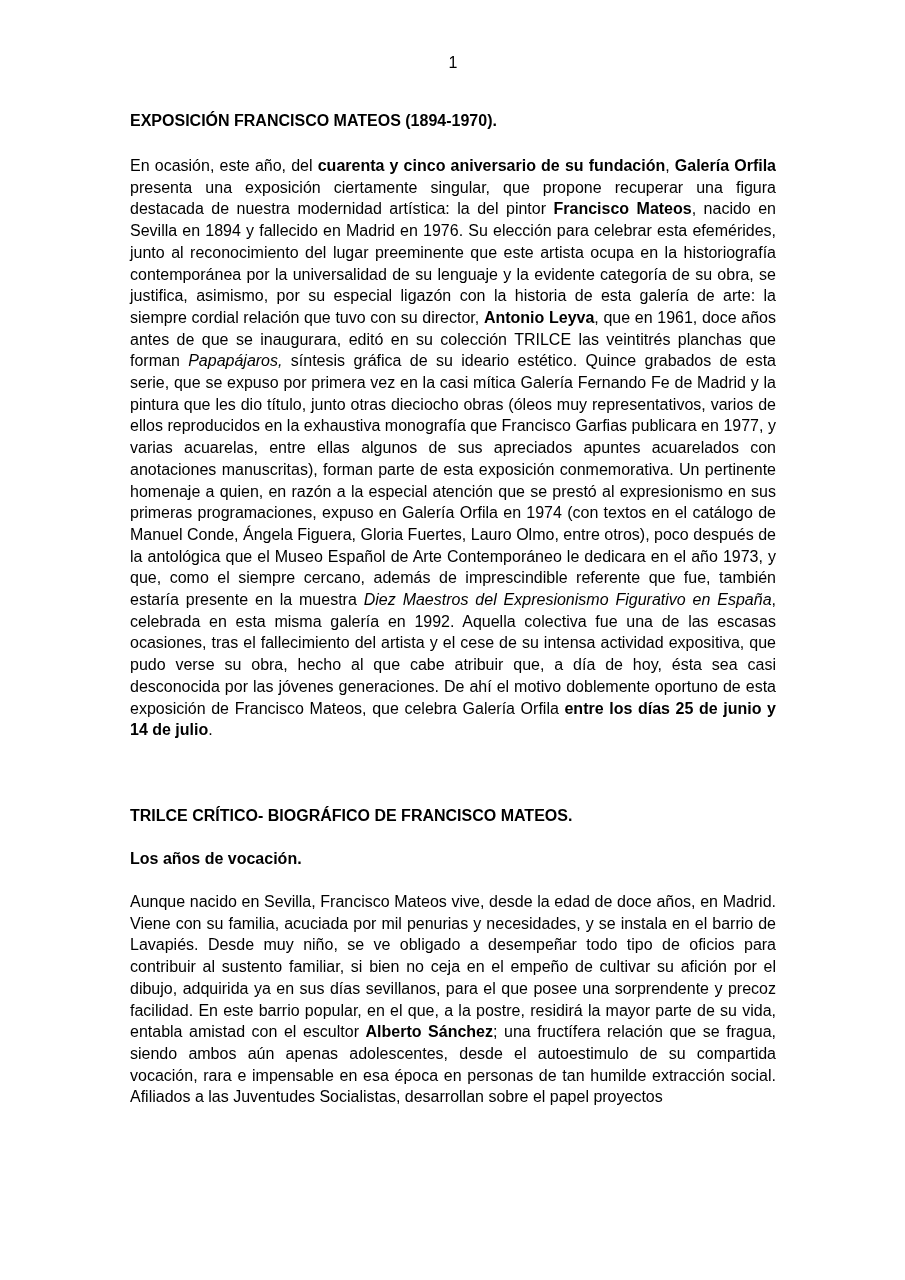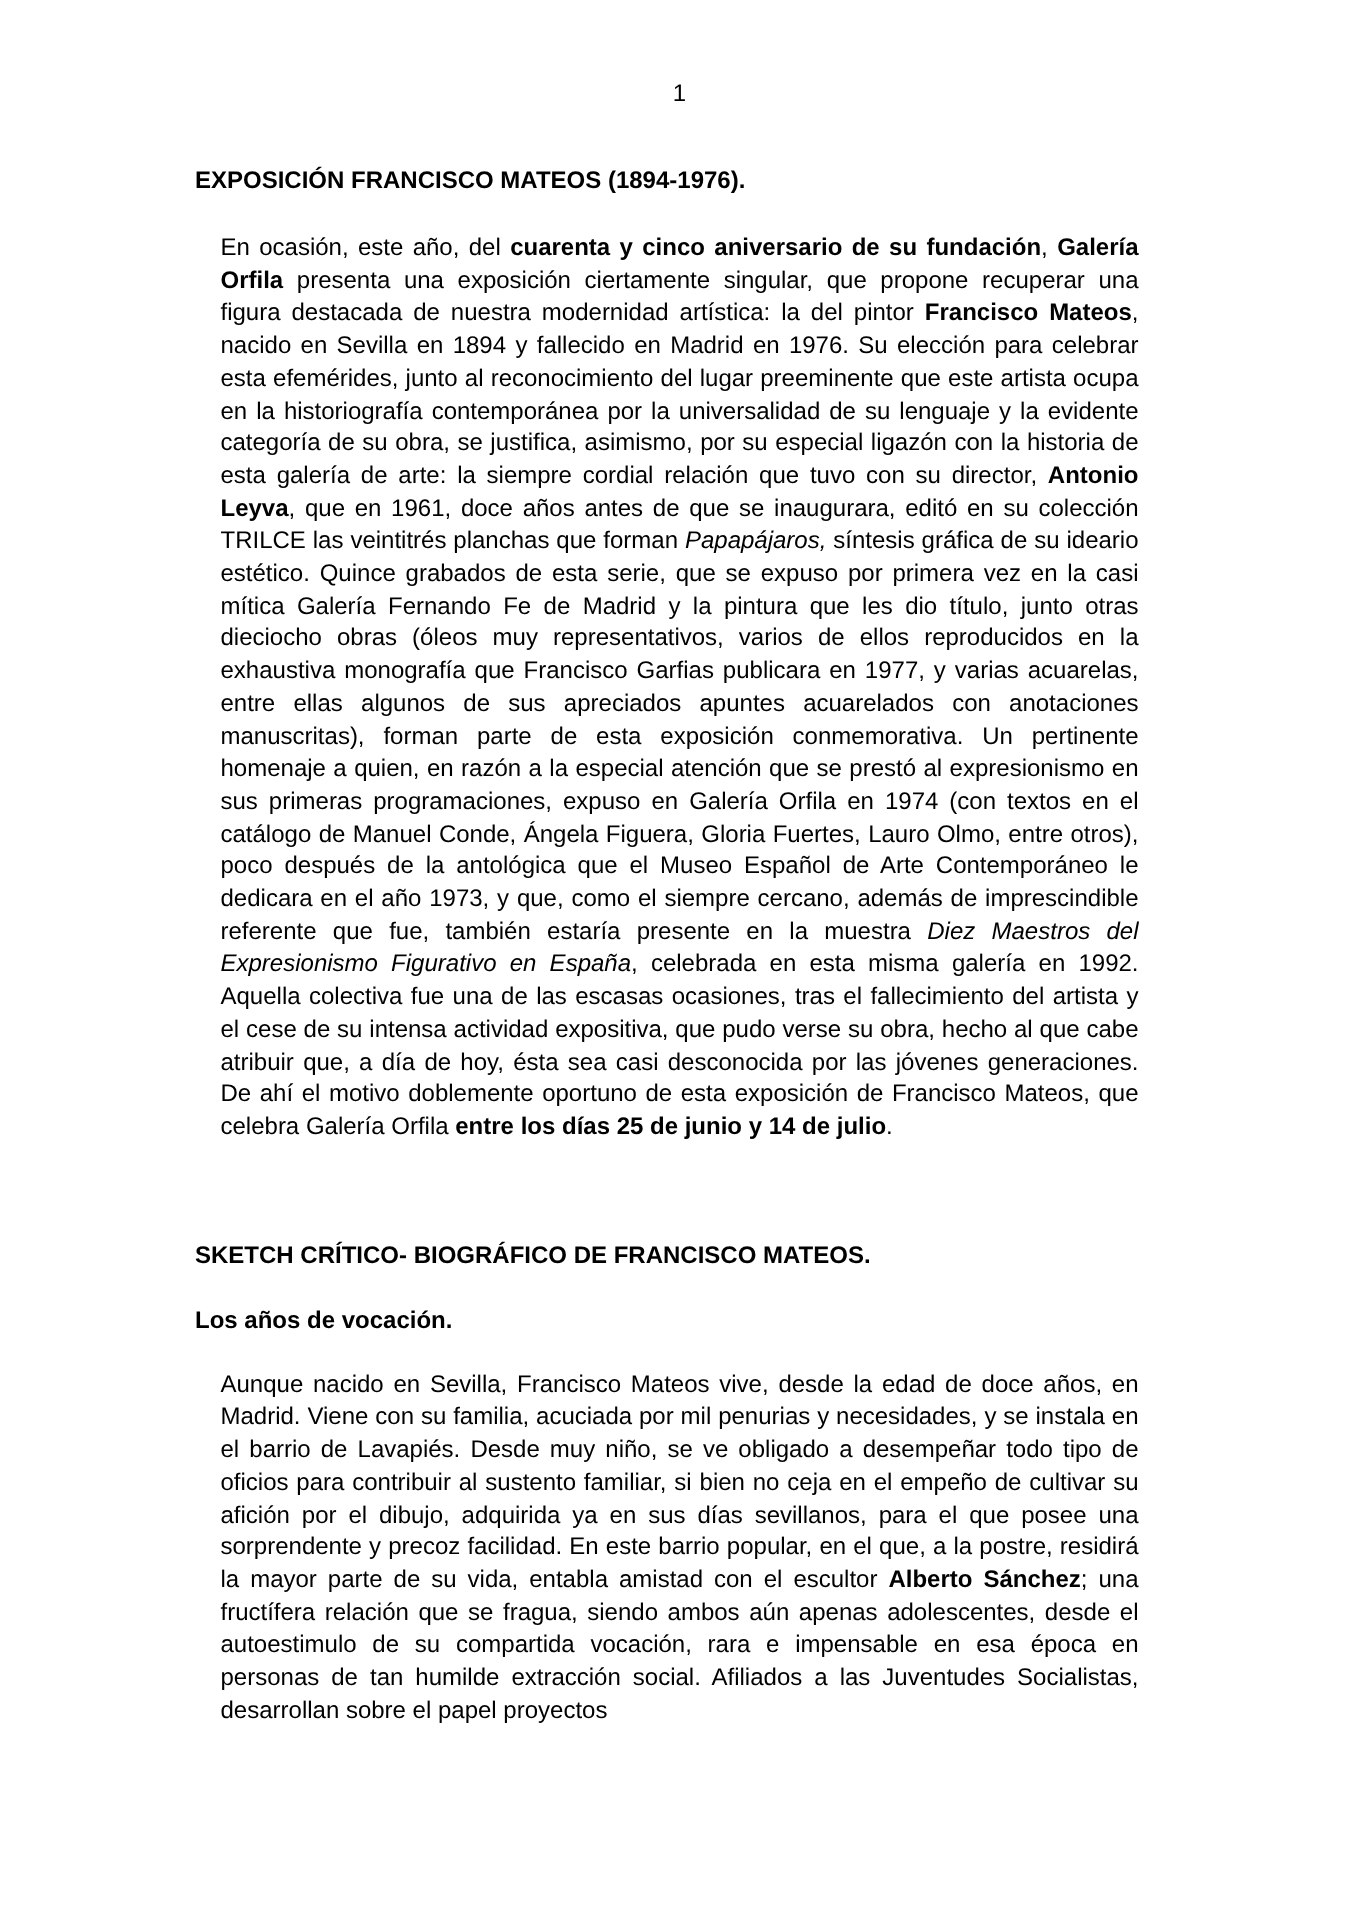--- a/index.html
+++ b/index.html
@@ -28,21 +28,21 @@
     font-size: 16px;
     line-height: 22px;
     font-weight: bold;
     margin: 0 0 23px 0;
     text-align: left;
   }
   .body-paragraph {
     font-size: 16px;
     line-height: 21.7px;
     text-align: justify;
-    margin: 17px;
+    margin: 0;
   }
   .section-heading {
     font-size: 16px;
     line-height: 22px;
     font-weight: bold;
     margin: 64px 0 0 0;
     text-align: left;
   }
   .subsection-heading {
     font-size: 16px;
@@ -56,22 +56,22 @@
   }
   .run.bold { font-weight: bold; }
   .run.italic { font-style: italic; }
 </style>
 </head>
 <body>
 
 <div class="page">
   <div class="page-number">1</div>
 
-  <h1 class="doc-title">EXPOSICIÓN FRANCISCO MATEOS (1894-1976).</h1>
+  <h1 class="doc-title">EXPOSICIÓN FRANCISCO MATEOS (1894-1970).</h1>
 
   <p class="body-paragraph"><span class="run normal">En ocasión, este año, del </span><span class="run bold">cuarenta y cinco aniversario de su fundación</span><span class="run normal">, </span><span class="run bold">Galería Orfila</span><span class="run normal"> presenta una exposición ciertamente singular, que propone recuperar una figura destacada de nuestra modernidad artística: la del pintor </span><span class="run bold">Francisco Mateos</span><span class="run normal">, nacido en Sevilla en 1894 y fallecido en Madrid en 1976. Su elección para celebrar esta efemérides, junto al reconocimiento del lugar preeminente que este artista ocupa en la historiografía contemporánea por la universalidad de su lenguaje y la evidente categoría de su obra, se justifica, asimismo, por su especial ligazón con la historia de esta galería de arte: la siempre cordial relación que tuvo con su director, </span><span class="run bold">Antonio Leyva</span><span class="run normal">, que en 1961, doce años antes de que se inaugurara, editó en su colección TRILCE las veintitrés planchas que forman </span><span class="run italic">Papapájaros,</span><span class="run normal"> síntesis gráfica de su ideario estético. Quince grabados de esta serie, que se expuso por primera vez en la casi mítica Galería Fernando Fe de Madrid y la pintura que les dio título, junto otras dieciocho obras (óleos muy representativos, varios de ellos reproducidos en la exhaustiva monografía que Francisco Garfias publicara en 1977, y varias acuarelas, entre ellas algunos de sus apreciados apuntes acuarelados con anotaciones manuscritas), forman parte de esta exposición conmemorativa. Un pertinente homenaje a quien, en razón a la especial atención que se prestó al expresionismo en sus primeras programaciones, expuso en Galería Orfila en 1974 (con textos en el catálogo de Manuel Conde, Ángela Figuera, Gloria Fuertes, Lauro Olmo, entre otros), poco después de la antológica que el Museo Español de Arte Contemporáneo le dedicara en el año 1973, y que, como el siempre cercano, además de imprescindible referente que fue, también estaría presente en la muestra </span><span class="run italic">Diez Maestros del Expresionismo Figurativo en España</span><span class="run normal">, celebrada en esta misma galería en 1992. Aquella colectiva fue una de las escasas ocasiones, tras el fallecimiento del artista y el cese de su intensa actividad expositiva, que pudo verse su obra, hecho al que cabe atribuir que, a día de hoy, ésta sea casi desconocida por las jóvenes generaciones. De ahí el motivo doblemente oportuno de esta exposición de Francisco Mateos, que celebra Galería Orfila </span><span class="run bold">entre los días 25 de junio y 14 de julio</span><span class="run normal">.</span></p>
 
-  <h2 class="section-heading">SKETCH CRÍTICO- BIOGRÁFICO DE FRANCISCO MATEOS.</h2>
+  <h2 class="section-heading">TRILCE CRÍTICO- BIOGRÁFICO DE FRANCISCO MATEOS.</h2>
 
   <h3 class="subsection-heading">Los años de vocación.</h3>
 
   <p class="body-paragraph after-heading"><span class="run normal">Aunque nacido en Sevilla, Francisco Mateos vive, desde la edad de doce años, en Madrid. Viene con su familia, acuciada por mil penurias y necesidades, y se instala en el barrio de Lavapiés. Desde muy niño, se ve obligado a desempeñar todo tipo de oficios para contribuir al sustento familiar, si bien no ceja en el empeño de cultivar su afición por el dibujo, adquirida ya en sus días sevillanos, para el que posee una sorprendente y precoz facilidad. En este barrio popular, en el que, a la postre, residirá la mayor parte de su vida, entabla amistad con el escultor </span><span class="run bold">Alberto Sánchez</span><span class="run normal">; una fructífera relación que se fragua, siendo ambos aún apenas adolescentes, desde el autoestimulo de su compartida vocación, rara e impensable en esa época en personas de tan humilde extracción social. Afiliados a las Juventudes Socialistas, desarrollan sobre el papel proyectos</span></p>
 </div>
 
 </body></html>

